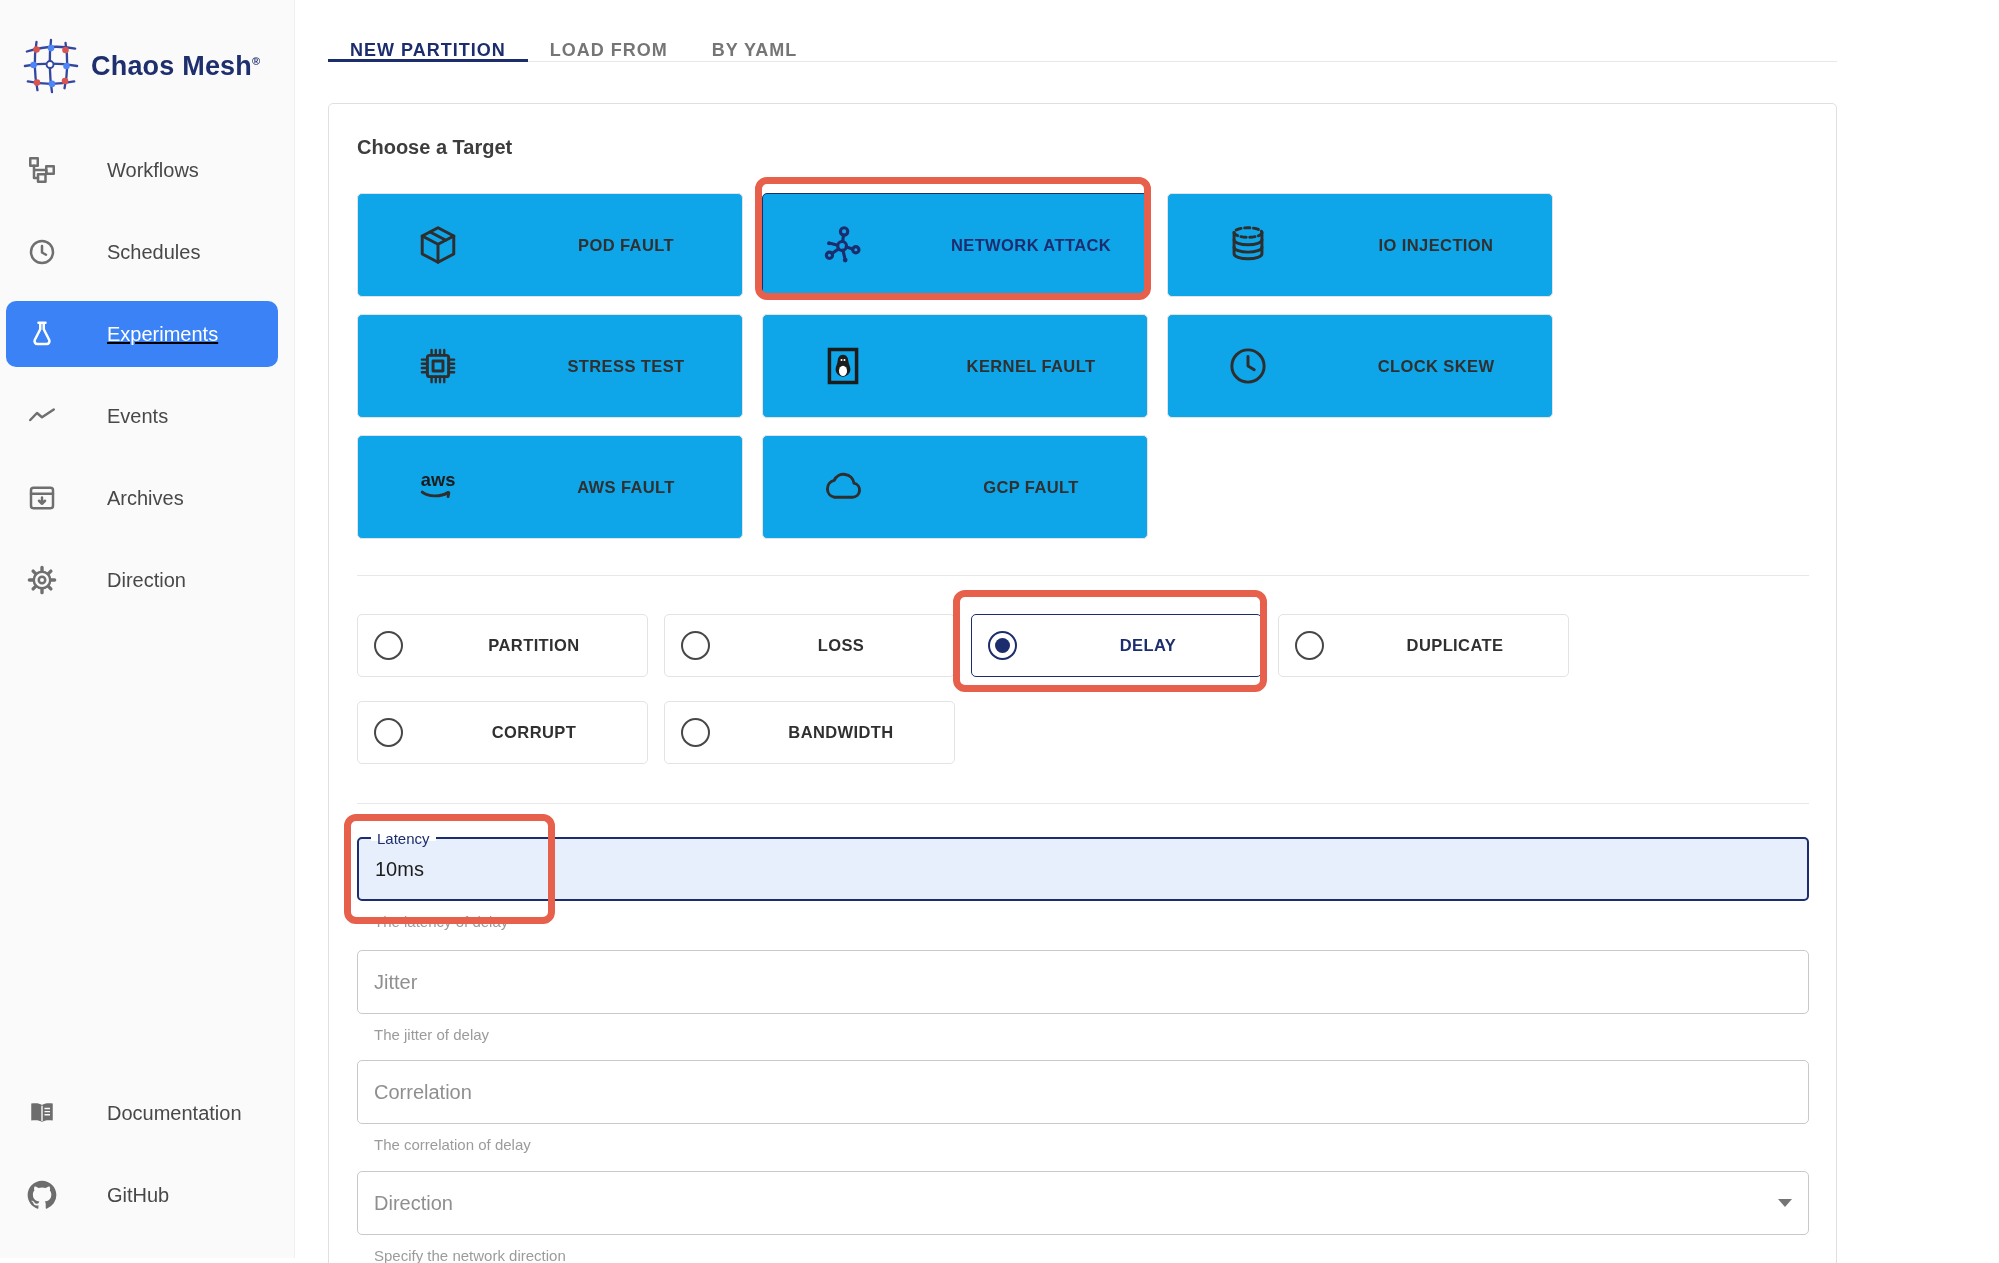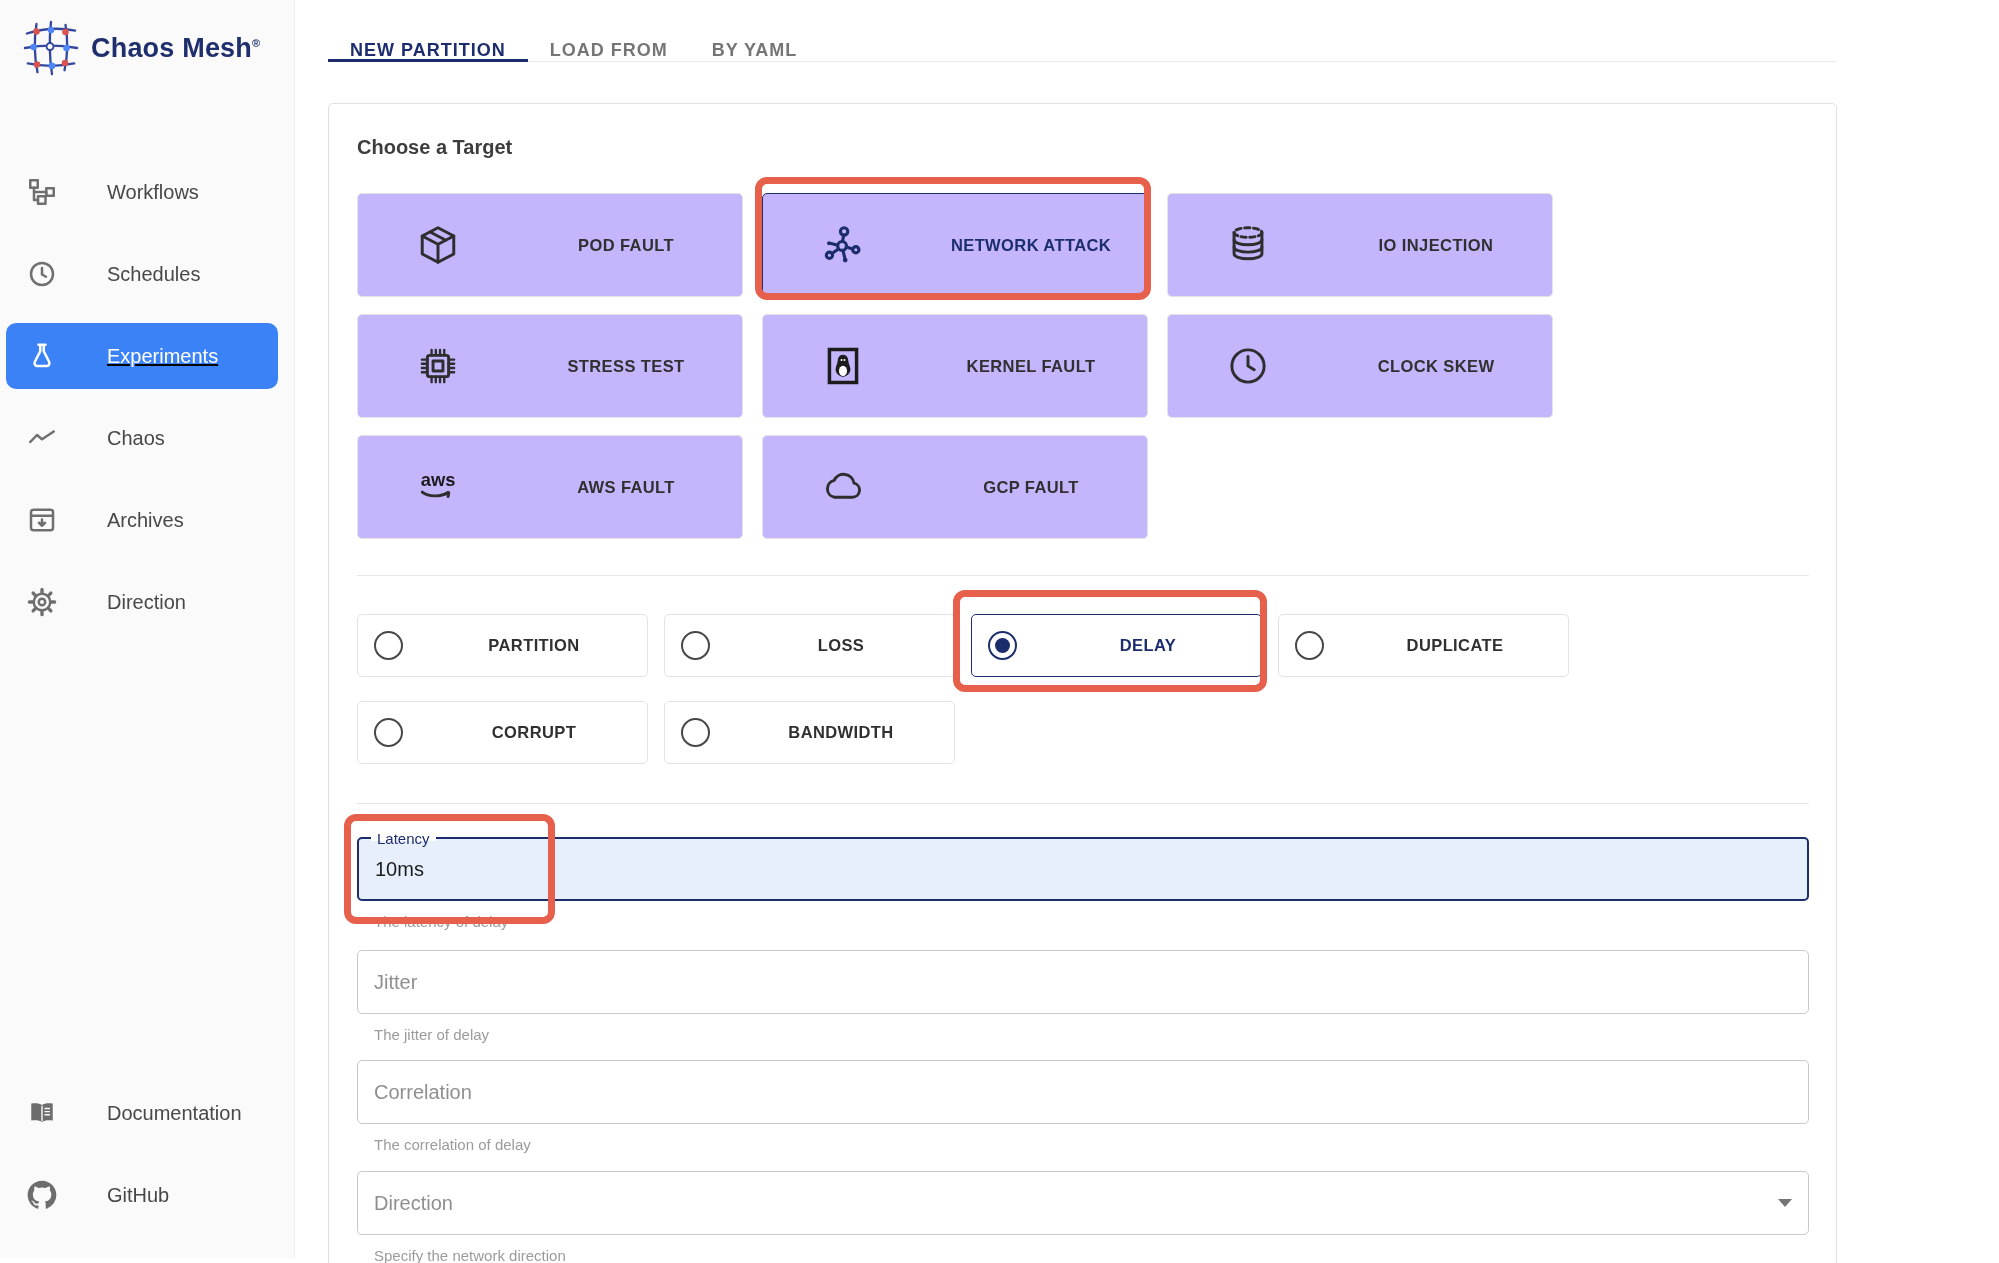--- a/index.html
+++ b/index.html
@@ -2,21 +2,21 @@
 <html><head>
 <meta charset="utf-8">
 <style>
   * { margin:0; padding:0; box-sizing:border-box; }
   html,body { width:1999px; height:1263px; overflow:hidden; background:#fff;
     font-family:"Liberation Sans", sans-serif; }
   body { display:flex; }
 
   
   .sidebar { width:295px; height:1258px; background:#fafafa; border-right:1px solid #f0f0f0;
-    display:flex; flex-direction:column; padding-top:10px; flex-shrink:0;gap:40px; }
+    display:flex; flex-direction:column; padding-top:28px; flex-shrink:0; }
   .logo { display:flex; align-items:center; padding-left:22px; height:76px; cursor:pointer; }
   .logo svg { width:58px; height:58px; }
   .logo-text { font-size:27px; font-weight:700; color:#1f2f6d; margin-left:11px; letter-spacing:.2px; }
   .logo-text sup { font-size:11px; font-weight:700; vertical-align:super; }
   .nav { margin-top:33px; }
   .nav-item { height:66px; margin:0 16px 16px 6px; border-radius:10px; display:flex;
     align-items:center; padding-left:21px; cursor:pointer; }
   .nav-icon { width:30px; height:30px; display:flex; align-items:center; justify-content:center; }
   .nav-icon svg { width:30px; height:30px; }
   .nav-label { margin-left:50px; font-size:20px; color:#484848; }
@@ -35,21 +35,21 @@
   .tab.active::after { content:""; position:absolute; left:0; right:0; bottom:-1px; height:3px;
     background:#1c2d6e; }
 
   .panel { margin:41px 162px 0 33px; border:1px solid #e0e0e0; border-radius:5px;
     padding:32px 27px 60px 28px; min-height:1400px; }
   .panel-title { font-size:20px; color:#3d3d3d; }
 
   .targets { margin-top:34px; display:grid; grid-template-columns:repeat(3,386px);
     gap:17px 19px; }
   .target-card { position:relative; height:104px; border:1px solid #e3e3e3; border-radius:5px;
-    background:#c4b5fd; display:flex; align-items:center; padding-left:58px; cursor:pointer; }
+    background:#0ea5e9; display:flex; align-items:center; padding-left:58px; cursor:pointer; }
   .target-card.selected { border-color:#1c2d6e; }
   .t-icon { width:44px; height:44px; flex-shrink:0; }
   .t-icon svg { width:44px; height:44px; }
   .target-label { flex:1; text-align:center; padding-left:50px; font-size:16.5px;
     font-weight:700; letter-spacing:.4px; color:#303030; }
   .target-card.selected .target-label { color:#1c2d6e; }
 
   .divider { border:none; border-top:1px solid #e8e8e8; margin-top:36px; }
   .divider2 { margin-top:39px; }
 
@@ -155,21 +155,21 @@
           </svg>
       </span>
       <span class="nav-label">Experiments</span>
     </div>
     <div class="nav-item">
       <span class="nav-icon">
         <svg viewBox="0 0 24 24" class="stroke-icon" stroke-width="2.2">
             <path d="M2.6 15.2 8 9.6l4 3.4 9.4-6.2"></path>
           </svg>
       </span>
-      <span class="nav-label">Chaos</span>
+      <span class="nav-label">Events</span>
     </div>
     <div class="nav-item">
       <span class="nav-icon">
         <svg viewBox="0 0 24 24" class="stroke-icon">
             <rect x="3.2" y="3.8" width="17.6" height="16.4" rx="2"></rect>
             <path d="M3.2 8.6h17.6M12 11.5v5M9.6 14.2 12 16.6l2.4-2.4"></path>
           </svg>
       </span>
       <span class="nav-label">Archives</span>
     </div>

